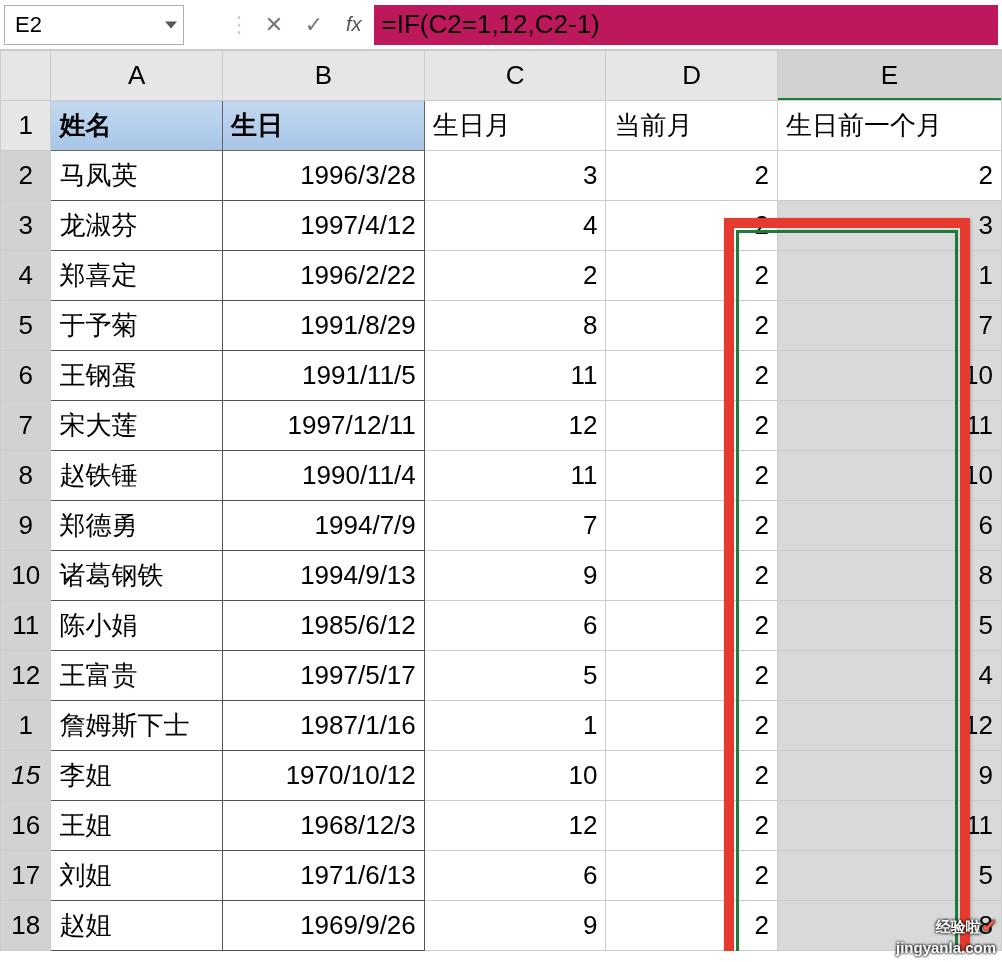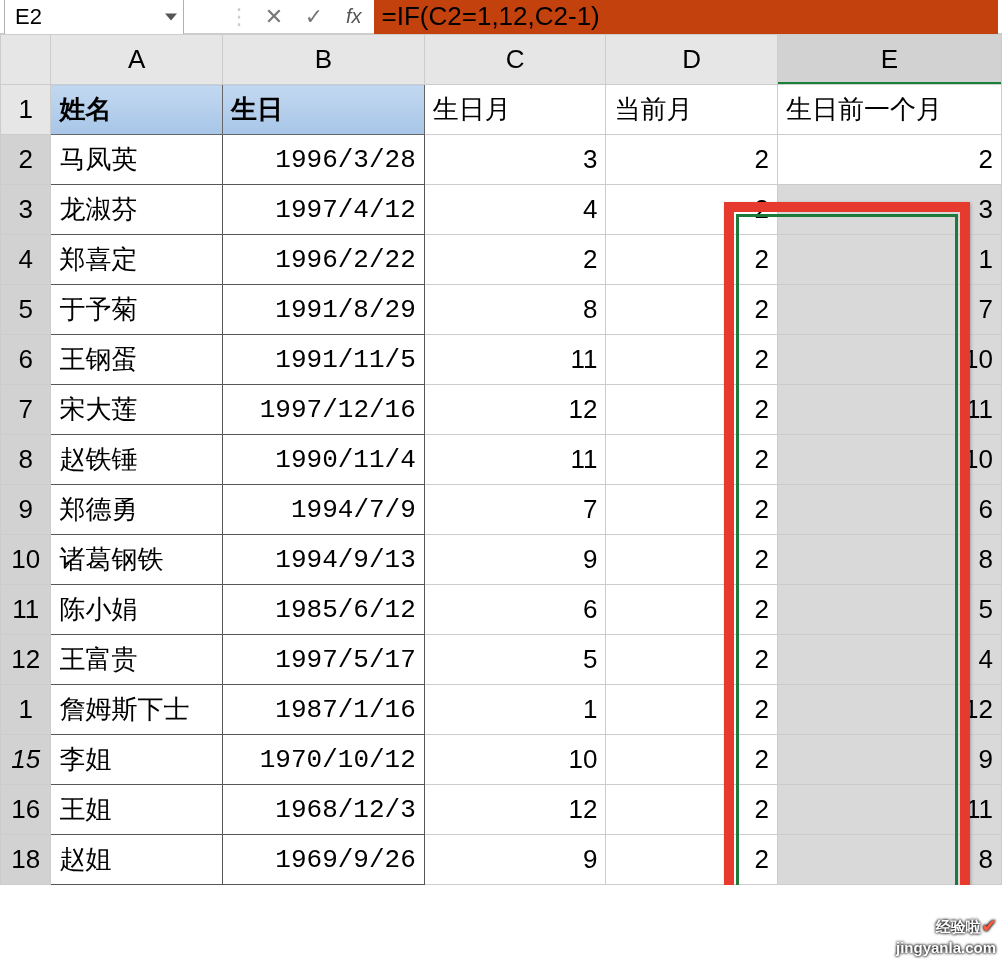--- a/index.html
+++ b/index.html
@@ -1,36 +1,36 @@
 <!DOCTYPE html>
 <html><head>
   <meta charset="utf-8">
   <style>
     * { box-sizing: border-box; margin: 0; padding: 0; }
     body { font-family: "Microsoft YaHei", Arial, sans-serif; background: #fff; width: 1002px; height: 962px; overflow: hidden; position: relative; }
     
-    .formula-bar-area { display: flex; align-items: center; height: 34px; border-bottom: 1px solid #ccc; background: #fff; padding: 0 4px; }
+    .formula-bar-area { display: flex; align-items: center; height: 50px; border-bottom: 1px solid #ccc; background: #fff; padding: 0 4px; }
     .name-box { width: 180px; height: 40px; border: 1px solid #b0b0b0; background: #fff; display: flex; align-items: center; padding: 0 10px; font-size: 22px; margin-right: 40px; position: relative; }
     .name-box-dd { position: absolute; right: 6px; top: 50%; transform: translateY(-50%); width: 0; height: 0; border-left: 6px solid transparent; border-right: 6px solid transparent; border-top: 7px solid #555; }
     .fb-btn { width: 40px; height: 40px; display: flex; align-items: center; justify-content: center; font-size: 22px; color: #777; cursor: pointer; }
     .fb-sep { color: #ccc; font-size: 22px; margin: 0 4px; }
     .fx-label { font-size: 20px; font-style: italic; color: #555; margin: 0 12px; }
-    .formula-input { flex: 1; height: 40px; border: none; font-size: 26px; padding: 0 8px; outline: none; background: #c2410c; }
+    .formula-input { flex: 1; height: 40px; border: none; font-size: 26px; padding: 0 8px; outline: none; background: #be185d; }
     
     .sheet-area { position: relative; overflow: hidden; }
     .sheet-table { border-collapse: collapse; width: 100%; }
     .sheet-table td, .sheet-table th { border: 1px solid #ccc; font-size: 26px; height: 50px; padding: 0 8px; white-space: nowrap; overflow: hidden; }
     .corner-th { width: 50px; background: #e6e6e6; }
     .col-th { background: #e6e6e6; font-weight: 400; text-align: center; font-size: 24px; height: 40px; position: relative; }
     .row-th { background: #e6e6e6; font-weight: 400; text-align: center; font-size: 24px; width: 50px; }
     .col-th.active { background: #d2d2d2; }
     .row-th.active { background: #d2d2d2; }
     
     .hdr-cell { background: linear-gradient(#c2d8f0, #a8c6e8); font-weight: 700; border: 1px solid #666 !important; }
-    .data-bordered { border: 1px solid #555 !important; font-family: Liberation Mono, monospace; }
+    .data-bordered { border: 1px solid #555 !important; }
     .data-name { text-align: left; }
     .data-date { text-align: right; }
     .data-num { text-align: right; }
     
     .sel-e { background: #d9d9d9; }
     .sel-active { background: #fff !important; }
     
     .highlight-box { position: absolute; top: 168px; left: 724px; width: 246px; height: 864px; pointer-events: none; }
     .hb-red { position: absolute; inset: 0; border: 10px solid #e63a2f; box-shadow: 1px 1px 3px rgba(0,0,0,0.25); }
     .hb-green { position: absolute; inset: 12px; border: 3px solid #1d7a3a; }
@@ -125,21 +125,21 @@
           <td class="row-th active" data-name="row-header" style="position: relative;">6</td>
           <td class="data-bordered data-name" data-name="cell-name">王钢蛋</td>
           <td class="data-bordered data-date" data-name="cell-birthday">1991/11/5</td>
           <td class="data-num" data-name="cell-birth-month">11</td>
           <td class="data-num" data-name="cell-current-month">2</td>
           <td class="data-num sel-e" data-name="cell-prev-month">10</td>
         </tr>
         <tr data-name="table-row">
           <td class="row-th active" data-name="row-header" style="position: relative;">7</td>
           <td class="data-bordered data-name" data-name="cell-name">宋大莲</td>
-          <td class="data-bordered data-date" data-name="cell-birthday">1997/12/16</td>
+          <td class="data-bordered data-date" data-name="cell-birthday">1997/12/11</td>
           <td class="data-num" data-name="cell-birth-month">12</td>
           <td class="data-num" data-name="cell-current-month">2</td>
           <td class="data-num sel-e" data-name="cell-prev-month">11</td>
         </tr>
         <tr data-name="table-row">
           <td class="row-th active" data-name="row-header" style="position: relative;">8</td>
           <td class="data-bordered data-name" data-name="cell-name">赵铁锤</td>
           <td class="data-bordered data-date" data-name="cell-birthday">1990/11/4</td>
           <td class="data-num" data-name="cell-birth-month">11</td>
           <td class="data-num" data-name="cell-current-month">2</td>
@@ -195,20 +195,28 @@
         </tr>
         <tr data-name="table-row">
           <td class="row-th active" data-name="row-header" style="position: relative;">16</td>
           <td class="data-bordered data-name" data-name="cell-name">王姐</td>
           <td class="data-bordered data-date" data-name="cell-birthday">1968/12/3</td>
           <td class="data-num" data-name="cell-birth-month">12</td>
           <td class="data-num" data-name="cell-current-month">2</td>
           <td class="data-num sel-e" data-name="cell-prev-month">11</td>
         </tr>
         <tr data-name="table-row">
+          <td class="row-th active" data-name="row-header" style="position: relative;">17</td>
+          <td class="data-bordered data-name" data-name="cell-name">刘姐</td>
+          <td class="data-bordered data-date" data-name="cell-birthday">1971/6/13</td>
+          <td class="data-num" data-name="cell-birth-month">6</td>
+          <td class="data-num" data-name="cell-current-month">2</td>
+          <td class="data-num sel-e" data-name="cell-prev-month">5</td>
+        </tr>
+        <tr data-name="table-row">
           <td class="row-th active" data-name="row-header" style="position: relative;">18</td>
           <td class="data-bordered data-name" data-name="cell-name">赵姐</td>
           <td class="data-bordered data-date" data-name="cell-birthday">1969/9/26</td>
           <td class="data-num" data-name="cell-birth-month">9</td>
           <td class="data-num" data-name="cell-current-month">2</td>
           <td class="data-num sel-e" data-name="cell-prev-month">8</td>
         </tr>
       </tbody>
   </table>
 

